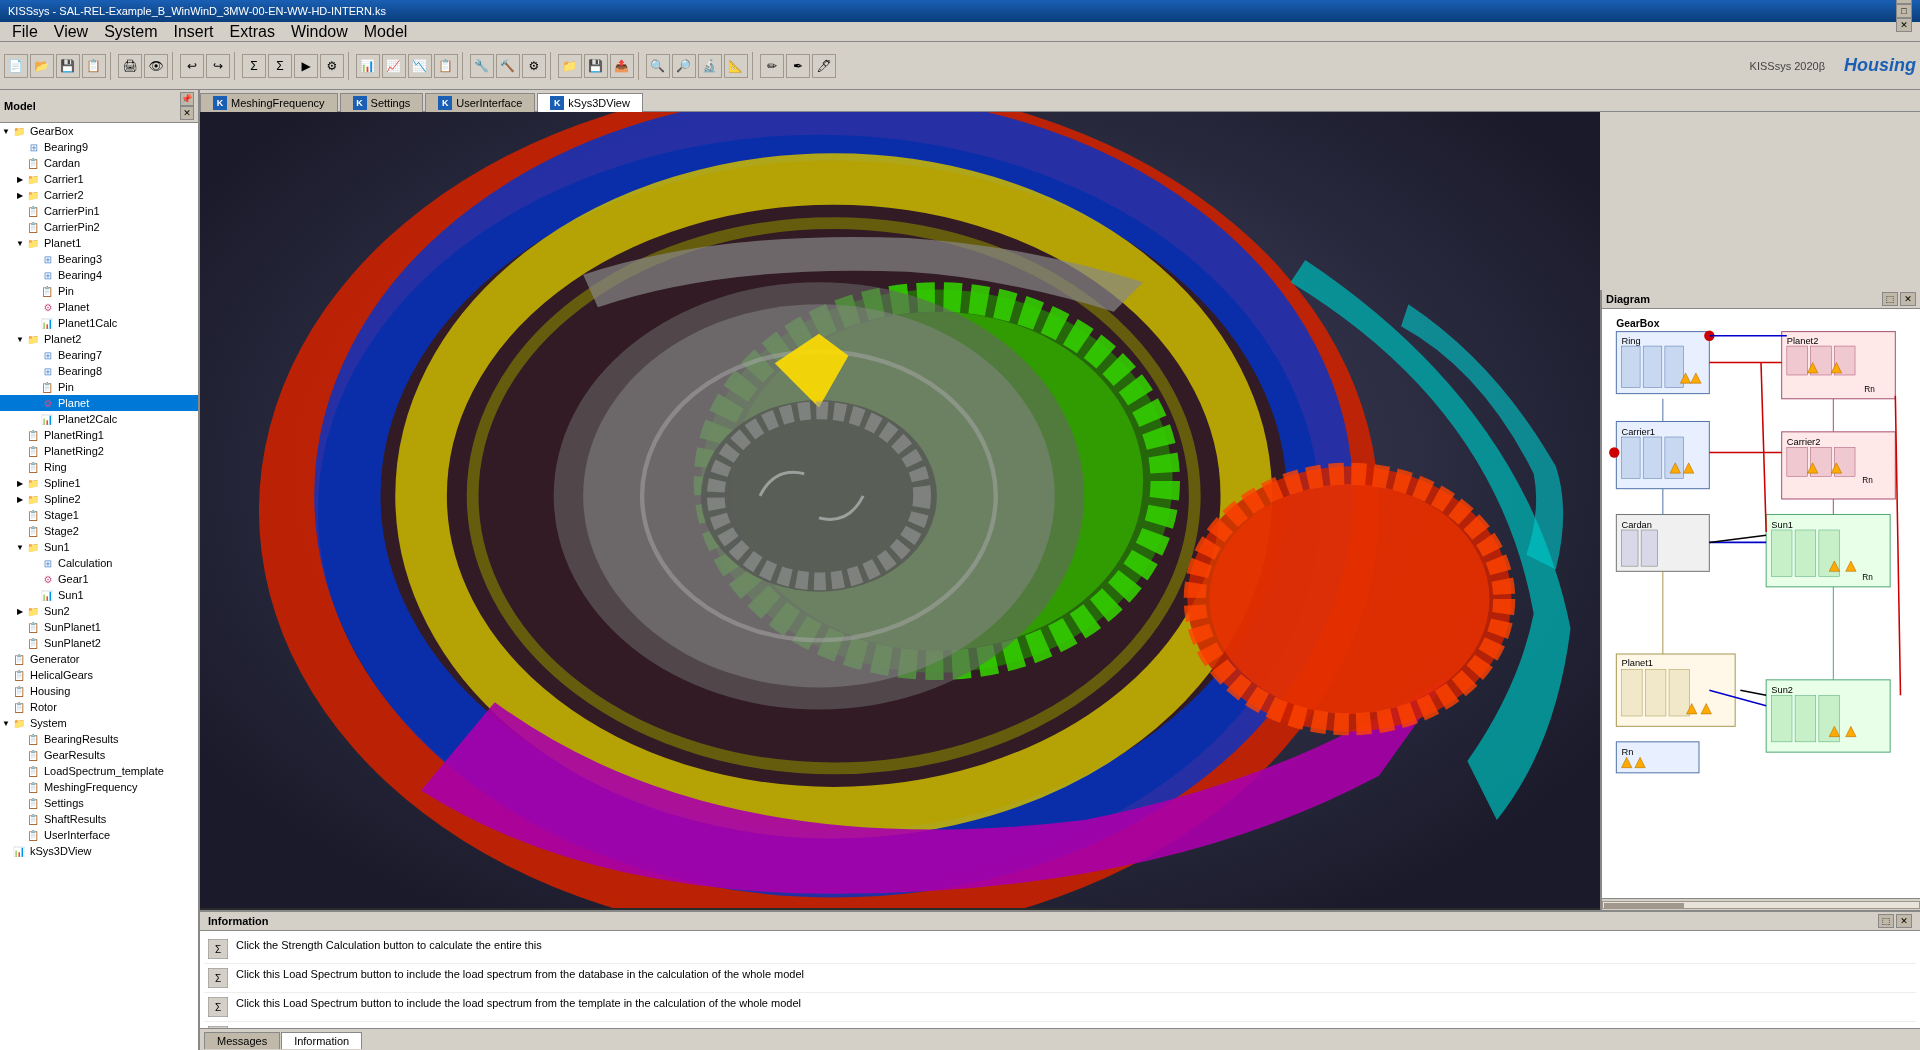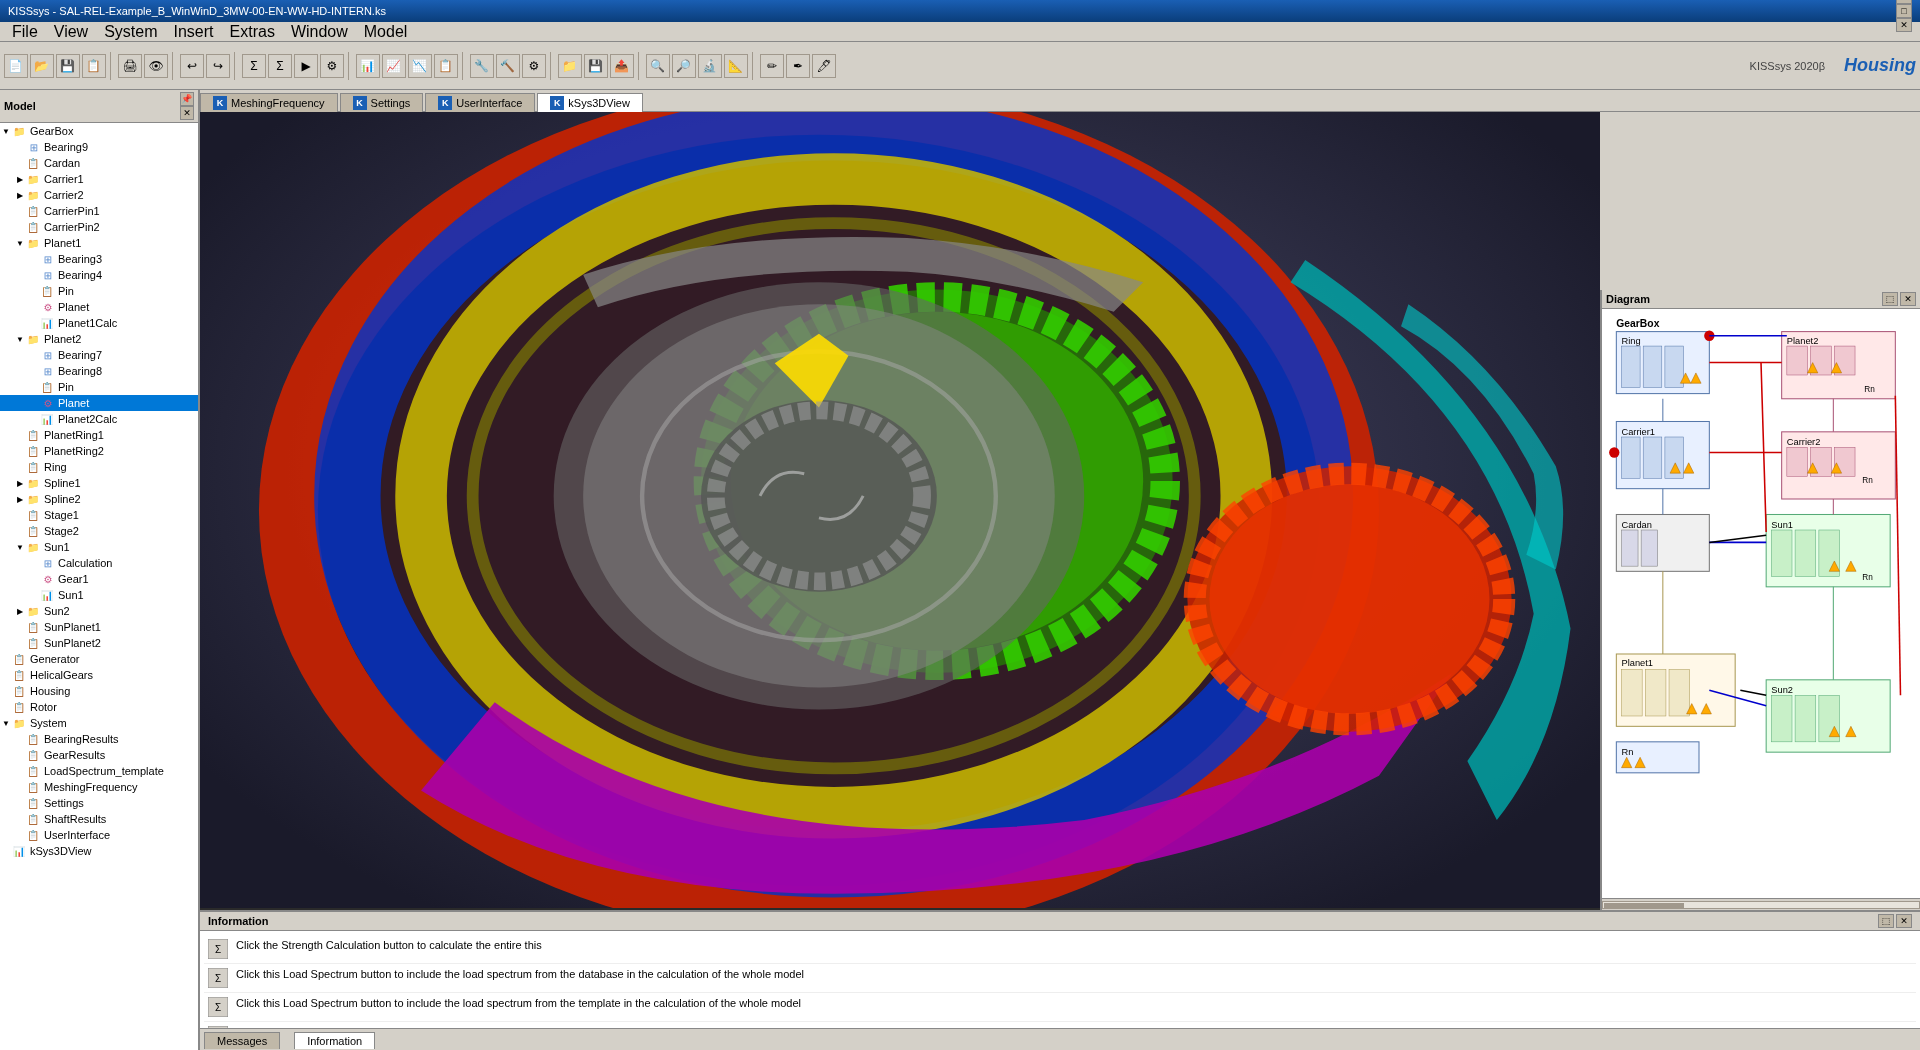--- a/index.html
+++ b/index.html
@@ -53,21 +53,21 @@
     #bottom-area { height: 140px; background: #d4d0c8; border-top: 2px solid #888; display: flex; flex-direction: column; }
     #info-content { flex: 1; background: white; overflow-y: auto; padding: 4px; }
     .info-row { display: flex; align-items: flex-start; padding: 2px 0; border-bottom: 1px solid #eee; }
     .info-icon { width: 28px; height: 24px; display: flex; align-items: center; justify-content: center; flex-shrink: 0; }
     .info-text { font-size: 11px; padding: 2px 4px; }
     #bottom-status { height: 22px; background: #d4d0c8; border-top: 1px solid #888; display: flex; align-items: center; padding: 0 4px; font-size: 11px; }
     
     
     #info-header { background: #d4d0c8; padding: 2px 8px; border-bottom: 1px solid #888; display: flex; align-items: center; justify-content: space-between; }
     
-    .tab-bottom { padding: 2px 12px; background: #c0b8a8; border: 1px solid #888; border-bottom: none; margin-right: 14px; cursor: pointer; font-size: 11px; position: relative; top: 1px; }
+    .tab-bottom { padding: 2px 12px; background: #c0b8a8; border: 1px solid #888; border-bottom: none; margin-right: 1px; cursor: pointer; font-size: 11px; position: relative; top: 1px; }
     .tab-bottom.active { background: white; }
     
     #center-tabs { height: 22px; background: #d4d0c8; display: flex; }
     
     .float-btn { width: 16px; height: 14px; font-size: 9px; background: #c0b8a8; border: 1px solid #888; cursor: pointer; display: flex; align-items: center; justify-content: center; }
   </style>
 </head>
 <body>
 
 <div id="title-bar">

